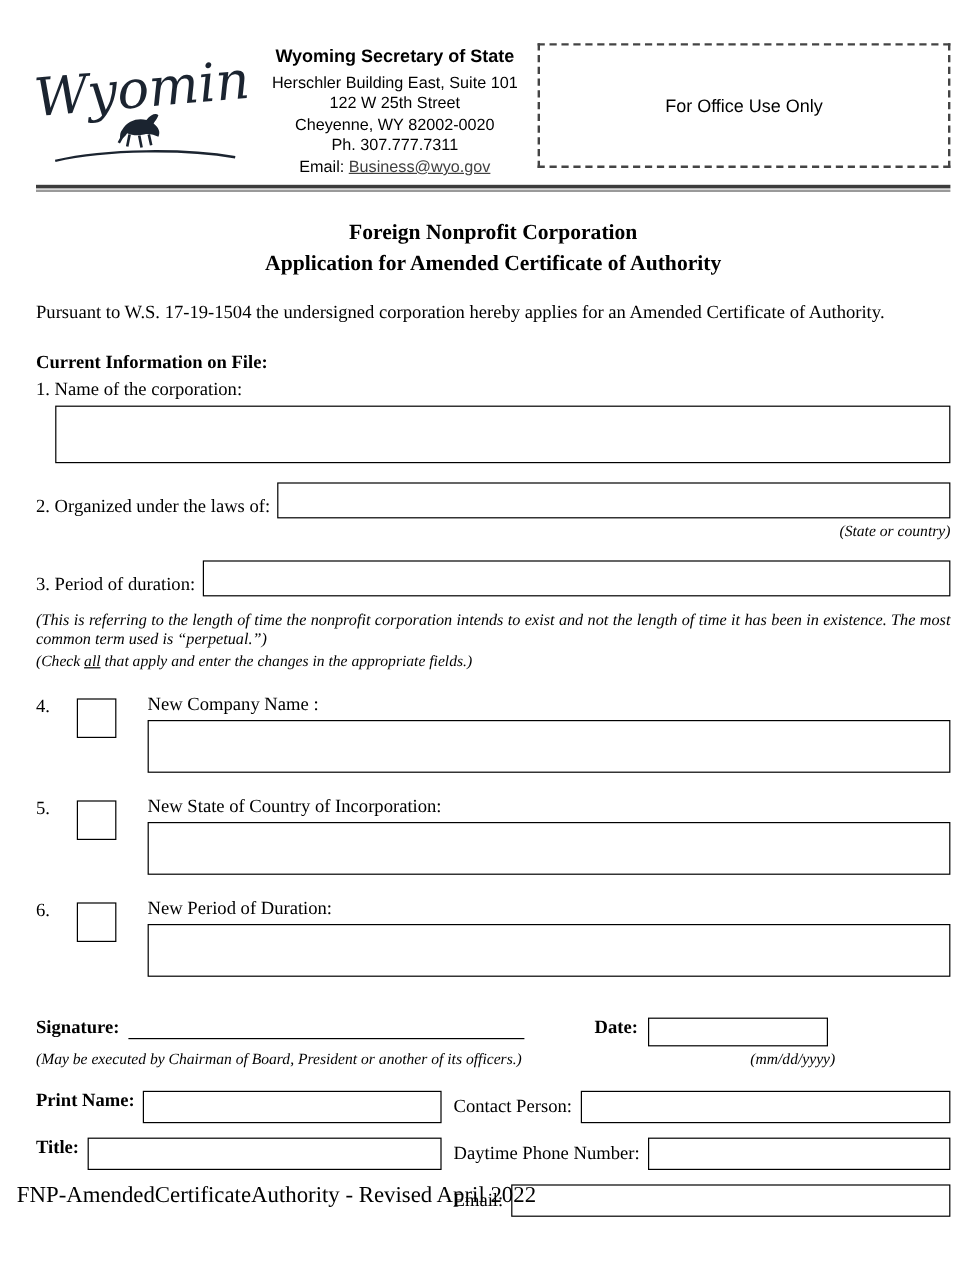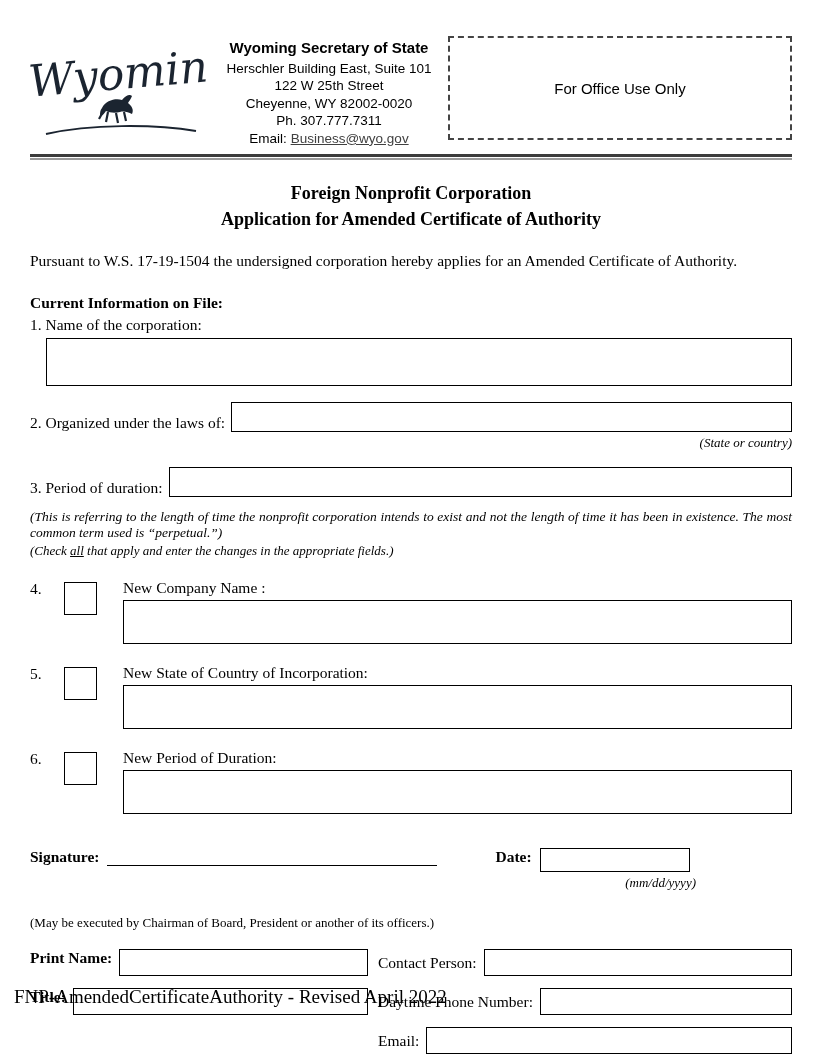--- a/index.html
+++ b/index.html
@@ -58,21 +58,21 @@
   .item-field .q-label { margin-top:0; }
   .item-box { height:44px; margin-top:3px; }
 
   
   .sig-row { display:flex; align-items:flex-start; margin-top:34px; }
   .sig-label, .date-label { font-weight:bold; font-size:15.5px; white-space:nowrap; }
   .sig-line { width:330px; border-bottom:1px solid #000; height:18px; margin-left:8px; }
   .date-label { margin-left:58px; }
   .date-box { width:150px; height:24px; margin-left:8px; }
   .sig-notes { display:flex; margin-top:3px; }
-  .sig-note { font-size:13px;margin-top:40px; }
+  .sig-note { font-style:italic; font-size:13px; }
   .date-hint { font-style:italic; font-size:13px; margin-left:auto; margin-right:96px; }
 
   
   .contact-grid { margin-top:18px; }
   .c-row { display:flex; margin-top:12px; align-items:center; }
   .c-left { display:flex; align-items:flex-start; width:338px; flex:0 0 auto;font-weight:bold; }
   .c-right { display:flex; align-items:center; flex:1; margin-left:10px; }
   .c-label { font-size:15.5px; white-space:nowrap; }
   .c-input { flex:1; height:27px; margin-left:7px; }
 

